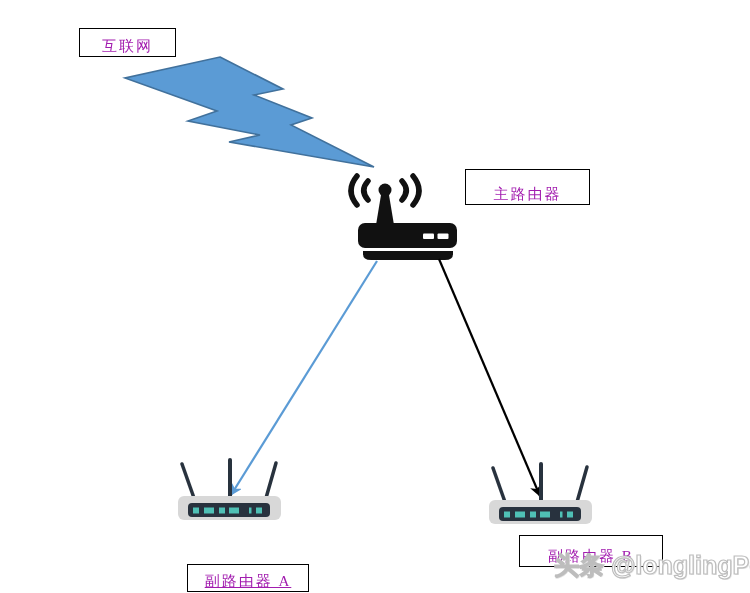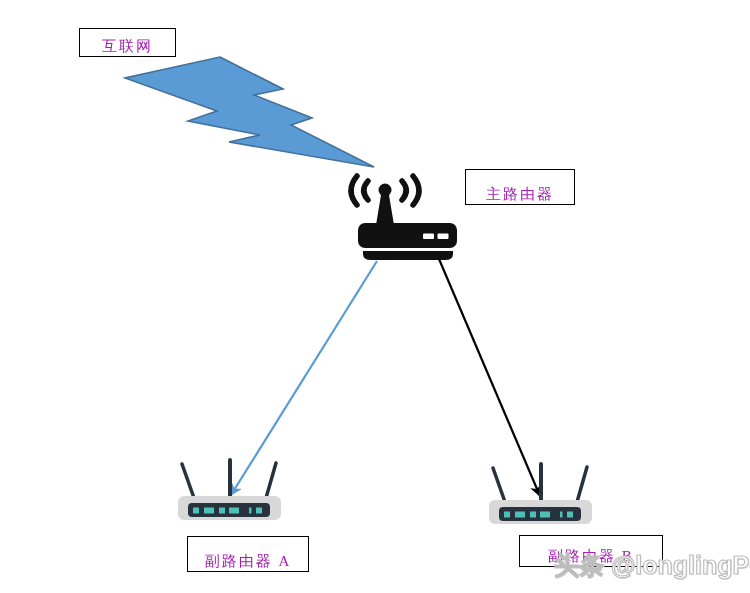--- a/index.html
+++ b/index.html
@@ -7,22 +7,22 @@
     width:750px;height:593px;position:relative;background:#ffffff;overflow:hidden;
     font-family:"Liberation Serif","DejaVu Serif",serif;
   }
   .canvas{position:absolute;left:0;top:0;}
   .label-box{
     position:absolute;box-sizing:border-box;border:1.8px solid #000;background:#fff;
     display:flex;align-items:flex-end;justify-content:center;
     font-size:15px;color:#a21caf;letter-spacing:2px;white-space:nowrap;margin-left:19px;
   }
   #internet-box{left:60px;top:28px;width:97px;height:29px;}
-  #main-router-box{left:446px;top:169px;width:110px;height:36px;}
-  #sub-a-box{left:168px;top:536px;width:122px;height:36px;}
+  #main-router-box{left:446px;top:169px;width:125px;height:36px;}
+  #sub-a-box{left:168px;top:564px;width:122px;height:28px;text-decoration:underline;}
   #sub-b-box{left:500px;top:535px;width:144px;height:32px;}
   .watermark{
     position:absolute;left:554px;top:549px;z-index:5;
     font-family:"Liberation Sans","DejaVu Sans",sans-serif;
     font-size:25px;font-weight:bold;white-space:nowrap;
     color:#ffffff;-webkit-text-stroke:1.2px #bdbdbd;text-shadow:1px 1px 0 #e2e2e2;
   }
 </style>
 </head>
 <body>

